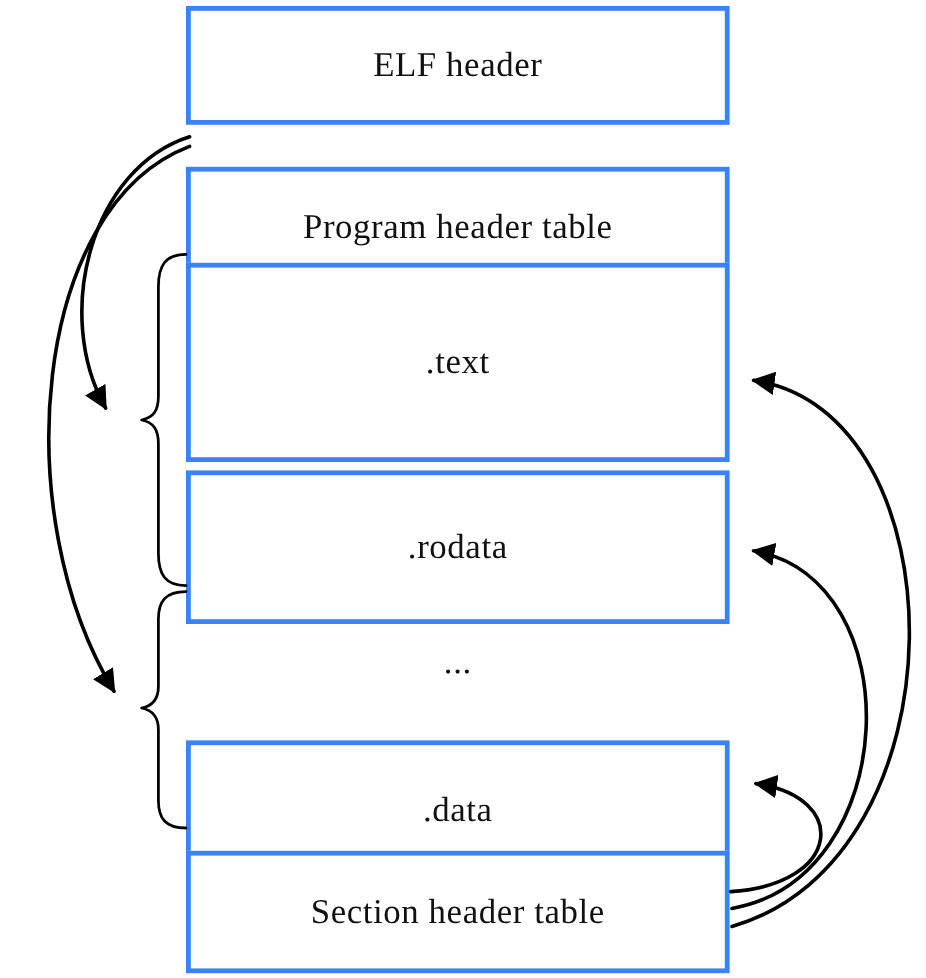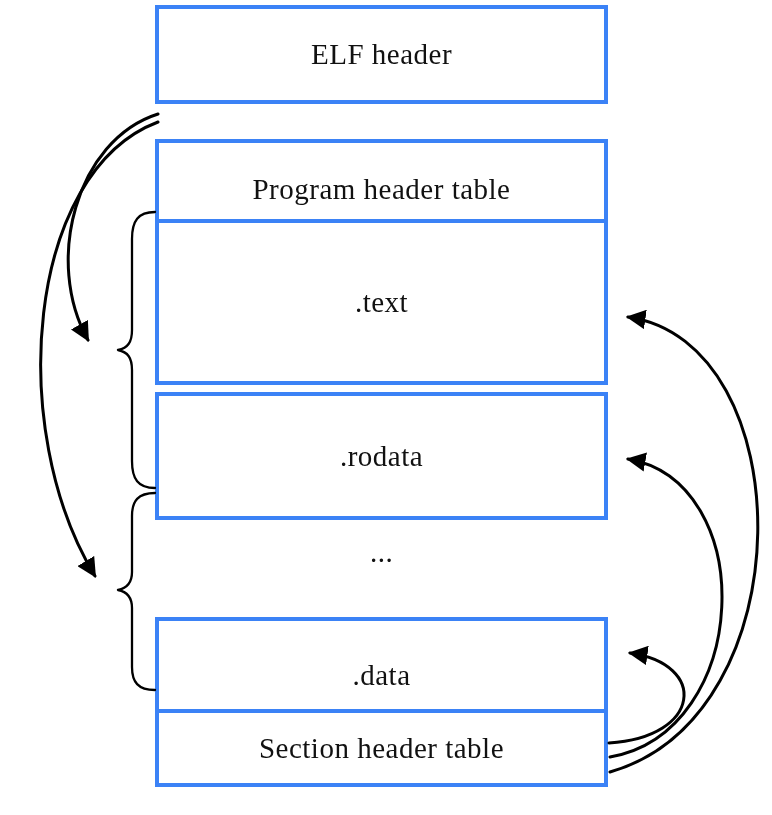--- a/index.html
+++ b/index.html
@@ -32,21 +32,21 @@
     letter-spacing: 0.5px;
     white-space: nowrap;
   }
   #box-elf            { top: 5px;   height: 99px;  }
   #box-pht            { top: 111px; height: 100px; margin-top: 28px; }
   #box-text           { top: 219px; height: 166px; }
   #box-rodata         { top: 392px; height: 128px; }
   #ellipsis-zone      { position: absolute; left: 155px; width: 453px; top: 520px; height: 65px;
                         display: flex; align-items: center; justify-content: center; }
   #box-data           { top: 585px; height: 117px; margin-top: 32px; }
-  #box-sht            { top: 709px; height: 78px; }
+  #box-sht            { top: 709px; height: 102px; }
 
   .overlay {
     position: absolute;
     top: 0; left: 0;
     width: 772px;
     height: 815px;
     pointer-events: none;
   }
   .connector {
     fill: none;

